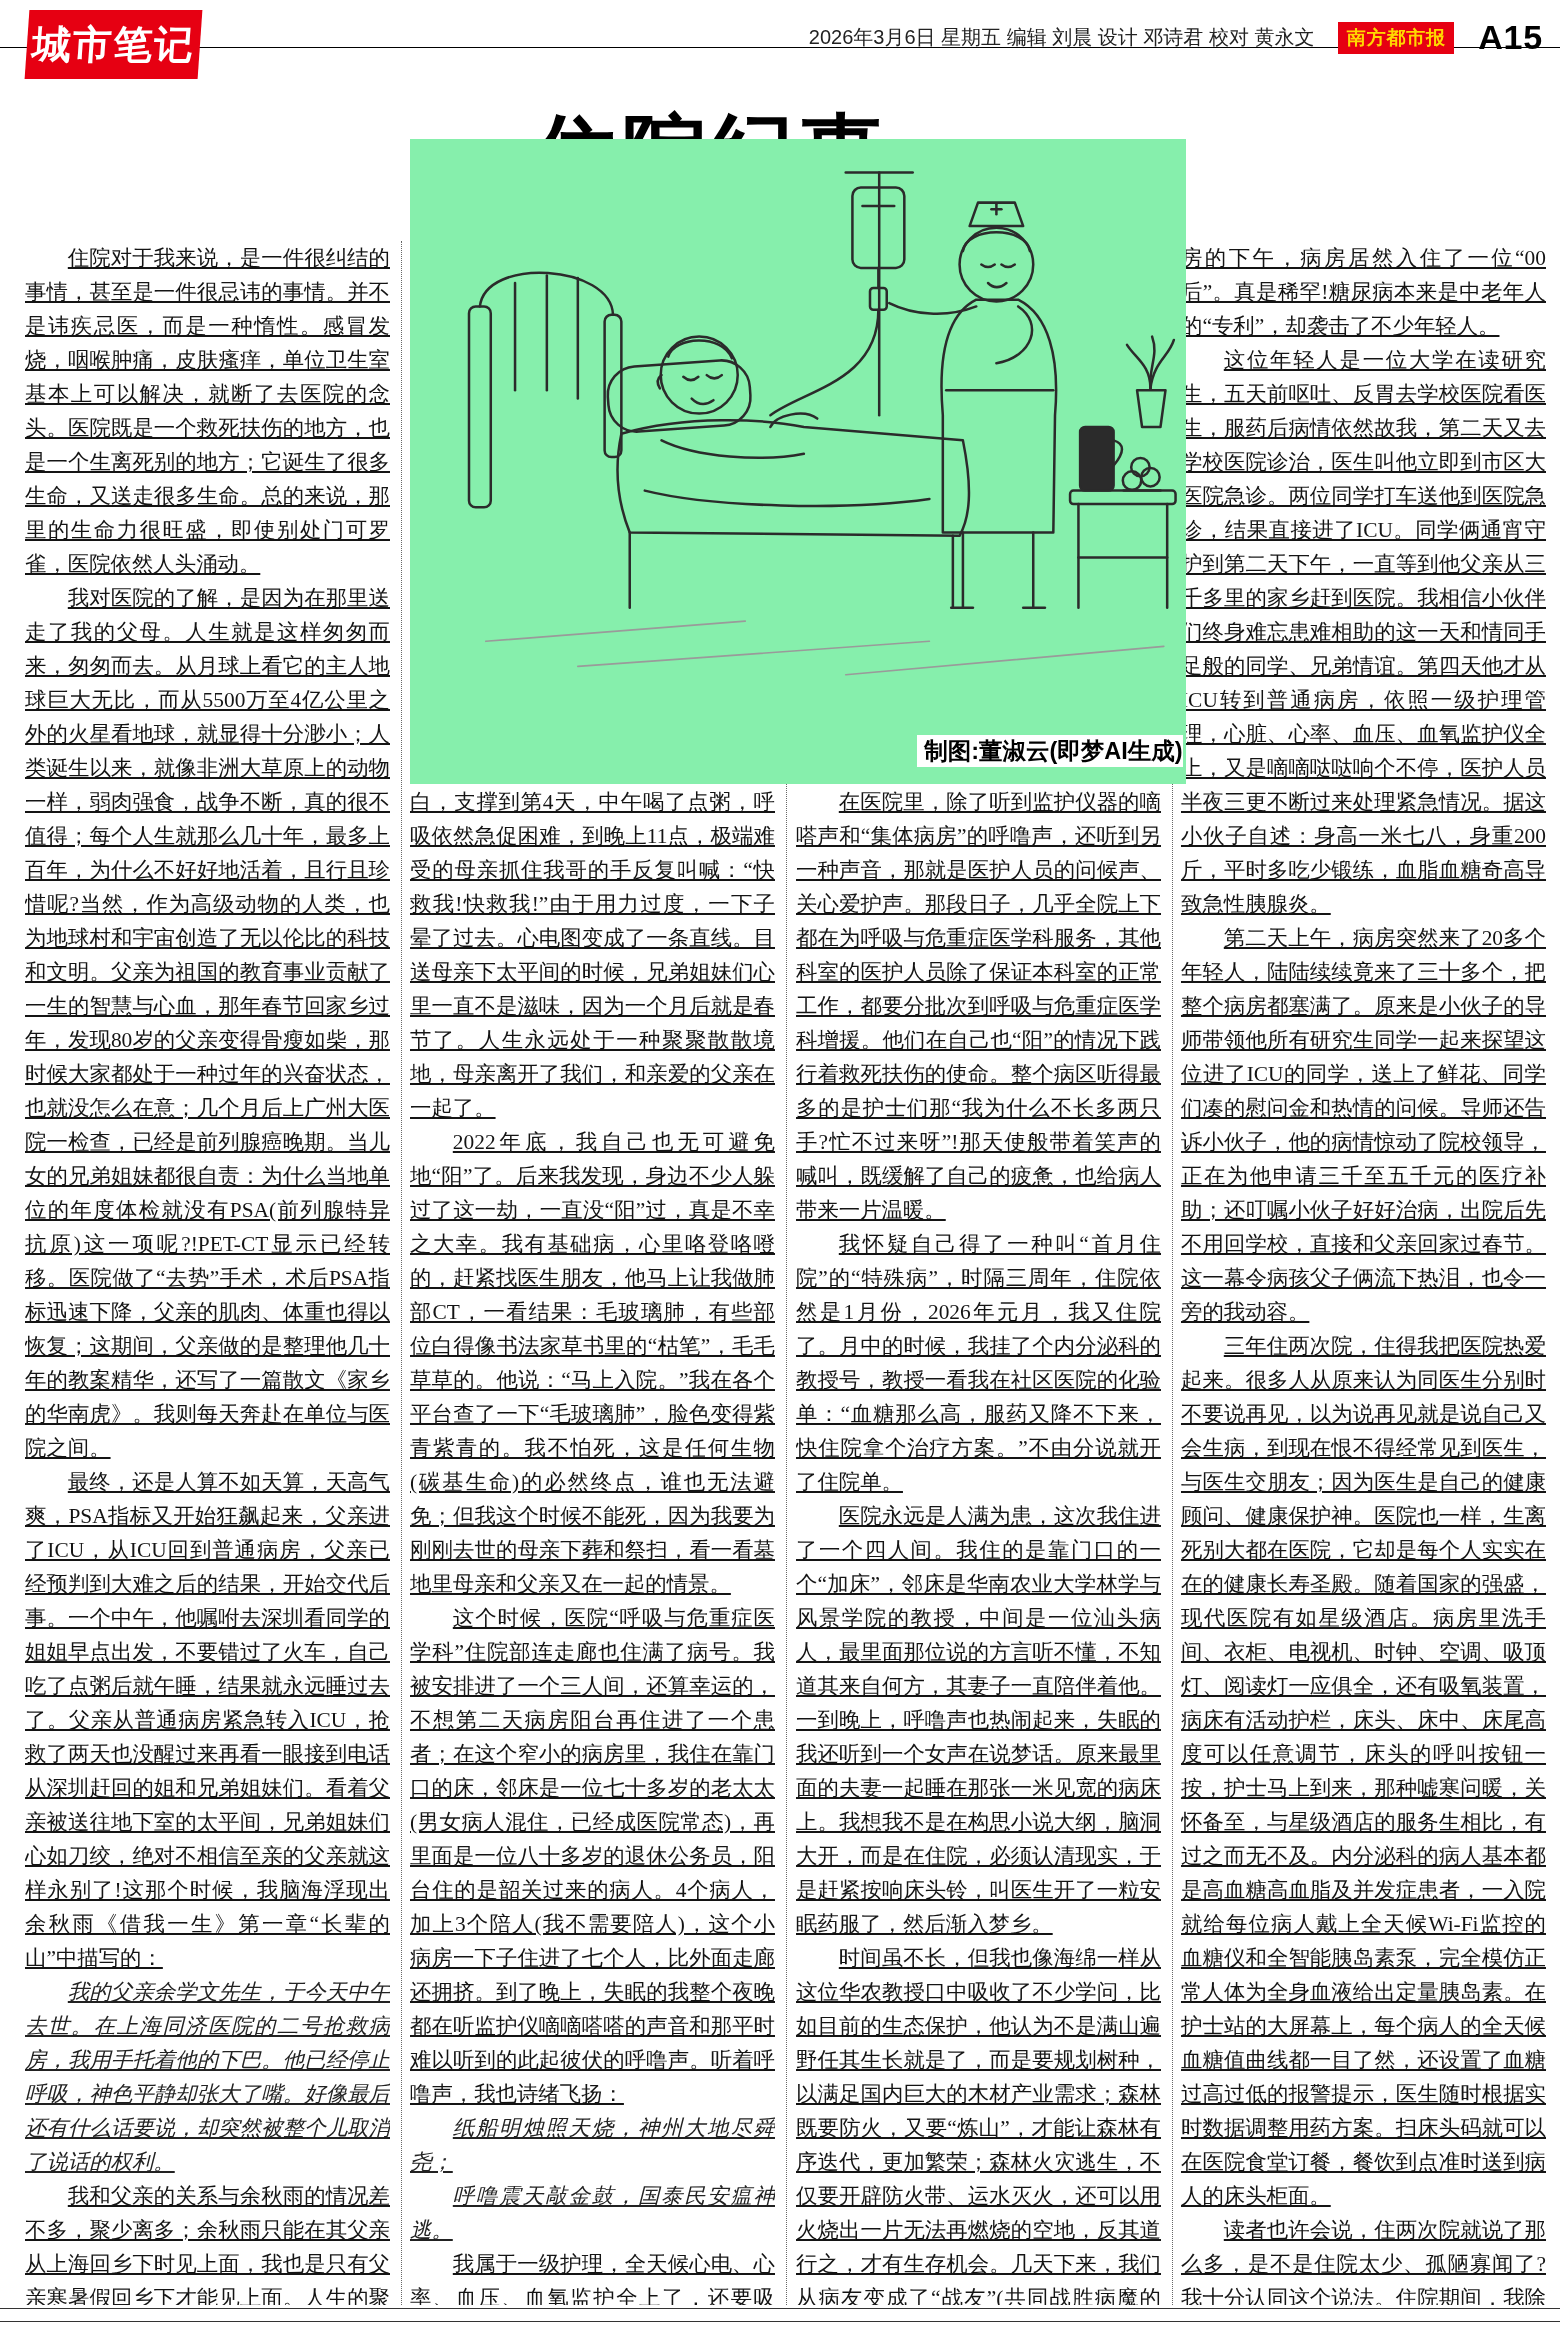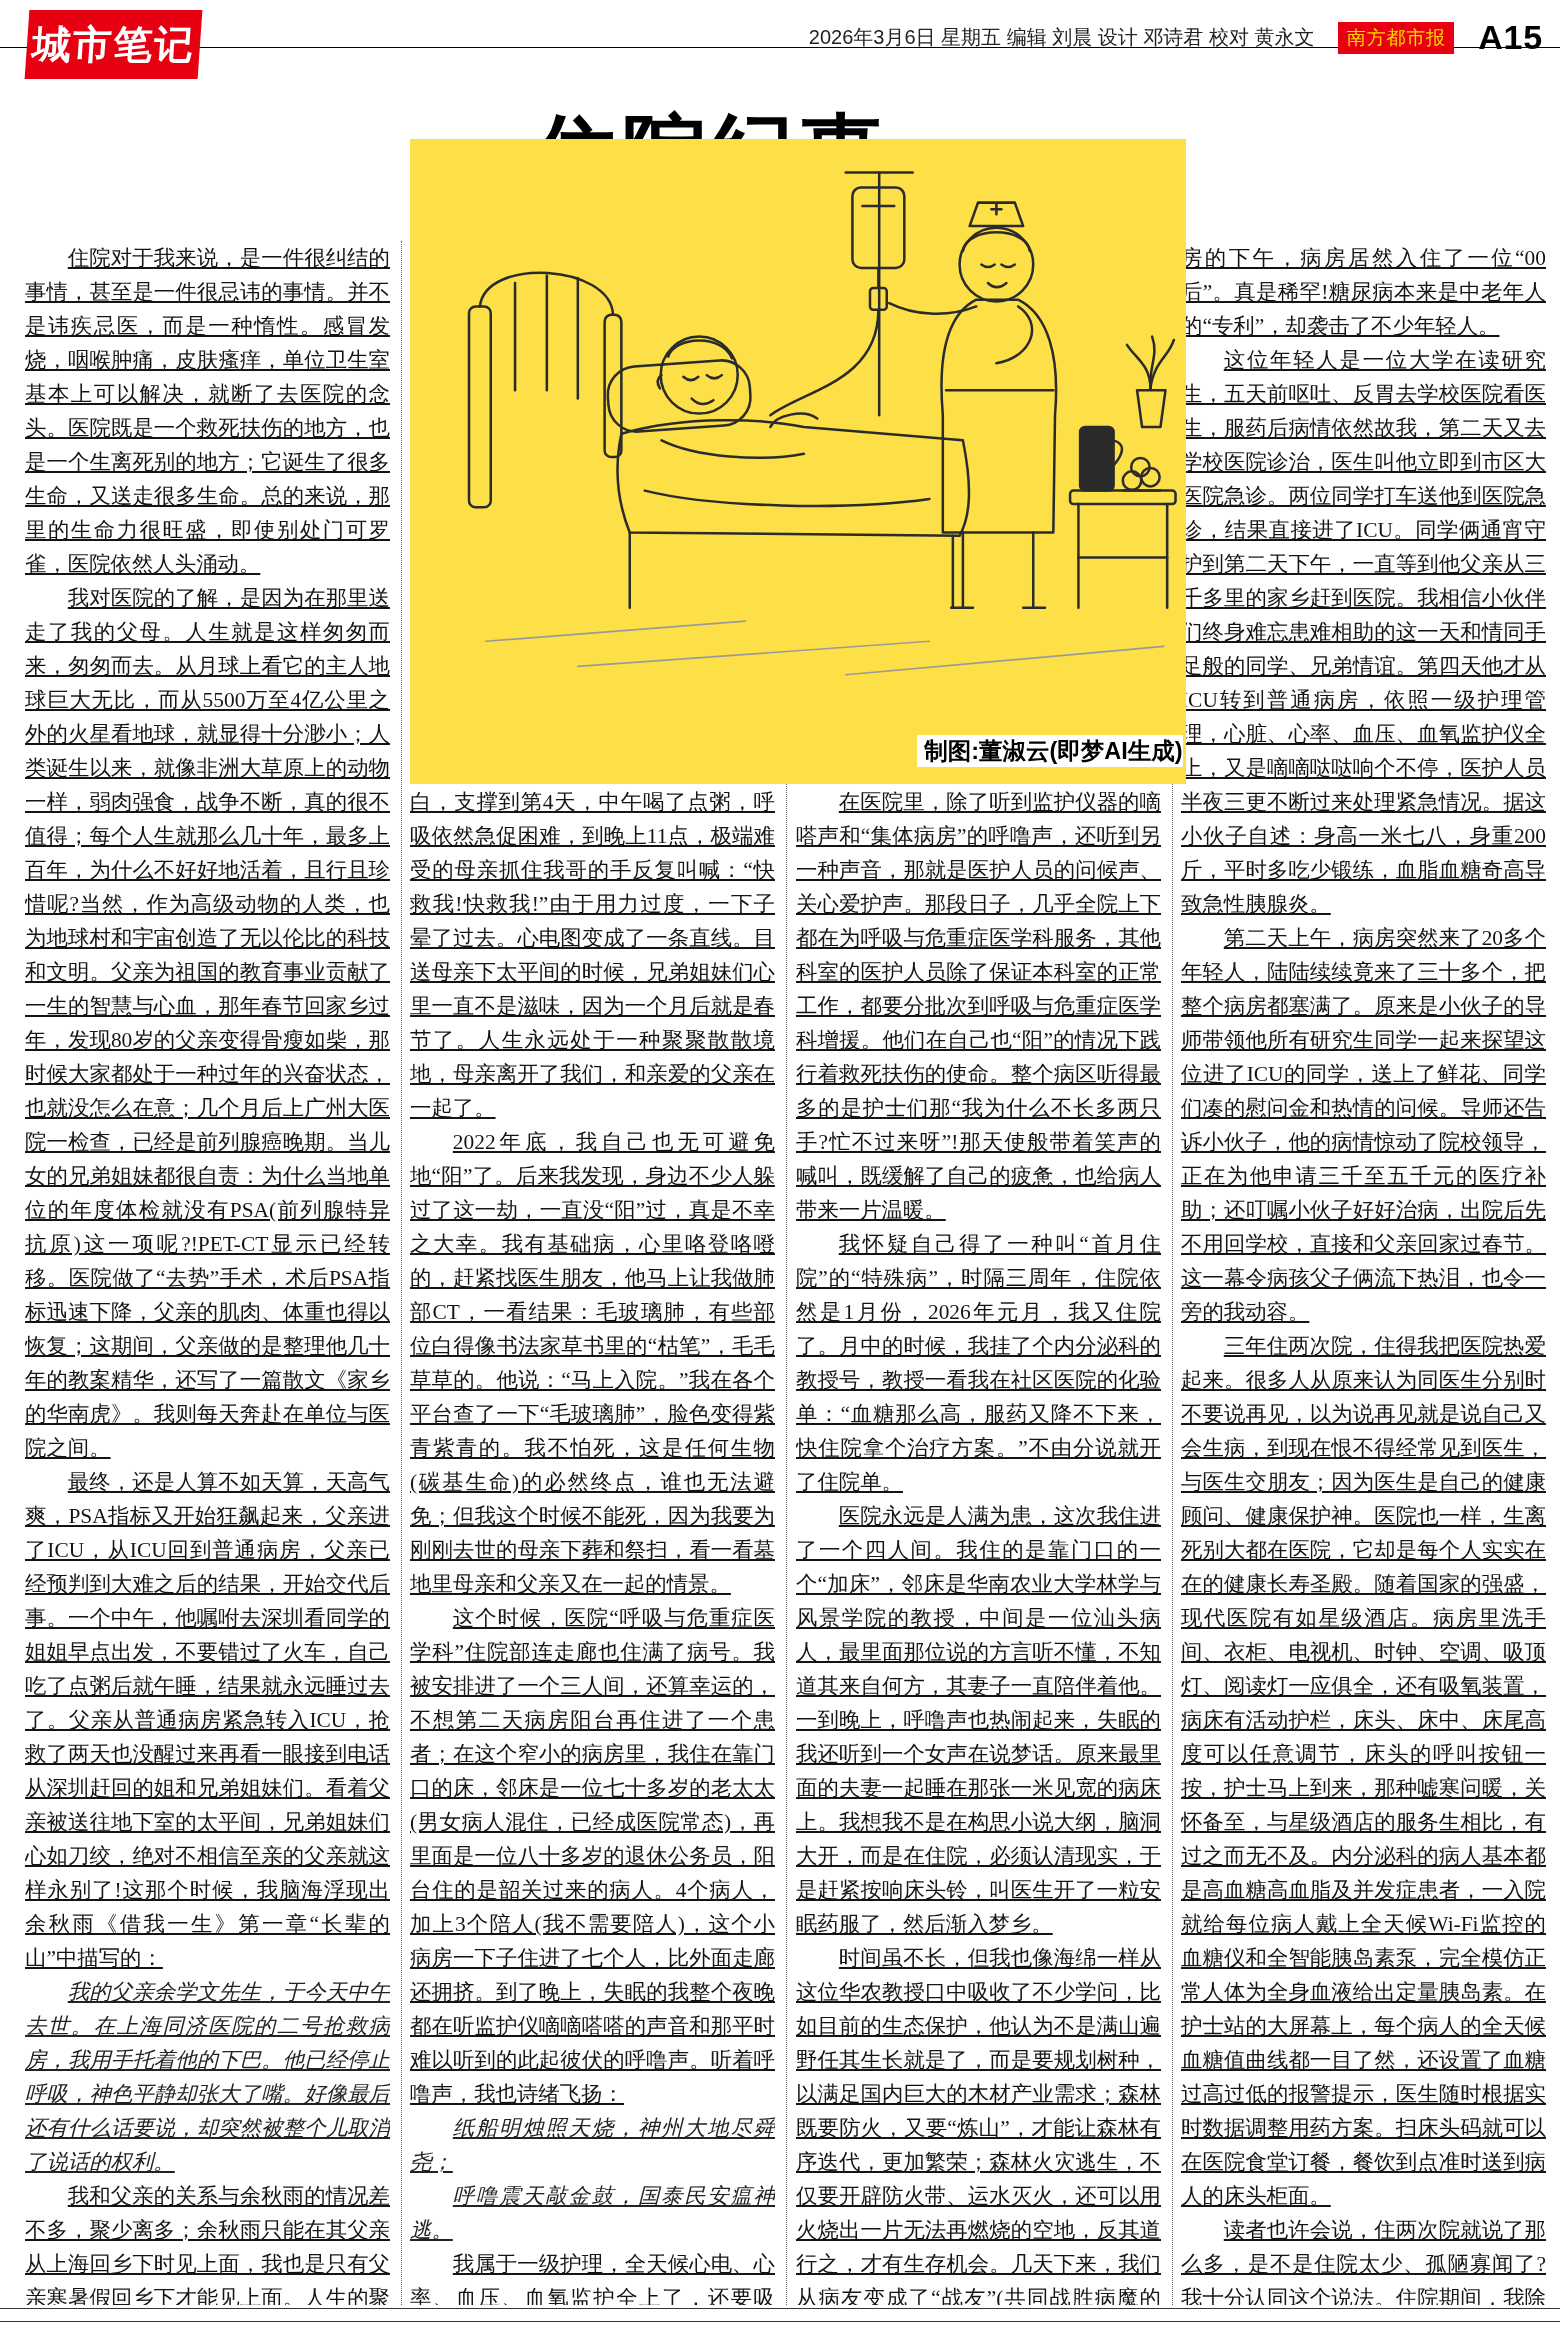--- a/index.html
+++ b/index.html
@@ -17,21 +17,21 @@
     font-family:"Liberation Sans","DejaVu Sans",sans-serif;
     font-weight:900;font-size:39px;letter-spacing:1.7px;color:#fff;
     transform:skewX(-4deg);
   }
   .header-right{
     position:absolute;right:17px;top:18.4px;height:39px;
     display:flex;align-items:center;gap:24px;
     font-family:"Liberation Sans","DejaVu Sans",sans-serif;font-size:20px;color:#222;
   }
   .masthead{
-    padding:3.4px 8.4px;font-weight:400;font-size:19px;letter-spacing:0.8px;
+    padding:3.4px 8.4px;font-weight:700;font-size:19px;letter-spacing:0.8px;
   }
   .pageno{font-weight:900;font-size:34px;color:#000;letter-spacing:0.8px;}
   
   .title-block{position:absolute;left:0;top:107px;width:1560px;text-align:center;}
   .article-title{
     display:inline-block;
     font-family:"Liberation Sans","DejaVu Sans",sans-serif;
     font-weight:900;font-size:84px;line-height:1.1;color:#000;letter-spacing:5px;
   }
   .article-author{
@@ -53,21 +53,21 @@
   .para{
     margin:0;font-size:21.4px;line-height:34px;text-align:justify;
     text-indent:2em;color:#141414;
     text-justify:inter-ideograph;
     text-decoration:underline;
   }
   .para.cont{text-indent:0;}
   .para.quote{font-style:italic;color:#222;}
   
   .illustration{
-    position:absolute;left:385px;top:-102px;width:776px;height:645px;background:#fde047;text-align:center;
+    position:absolute;left:385px;top:-102px;width:776px;height:645px;background:#86efac;text-align:center;
   }
   .illu-svg{position:absolute;left:0;top:0;width:776px;height:586px;}
   .illu-caption{
     position:absolute;right:3.4px;bottom:17px;
     font-family:"Liberation Sans","DejaVu Sans",sans-serif;
     font-weight:700;font-size:23.5px;color:#000;background:#fff;padding-left:6.7px;
   }
   .col-img-spacer{height:544px;}
   
   .footer-rules{position:absolute;left:0;top:2308px;width:1560px;height:11.7px;

